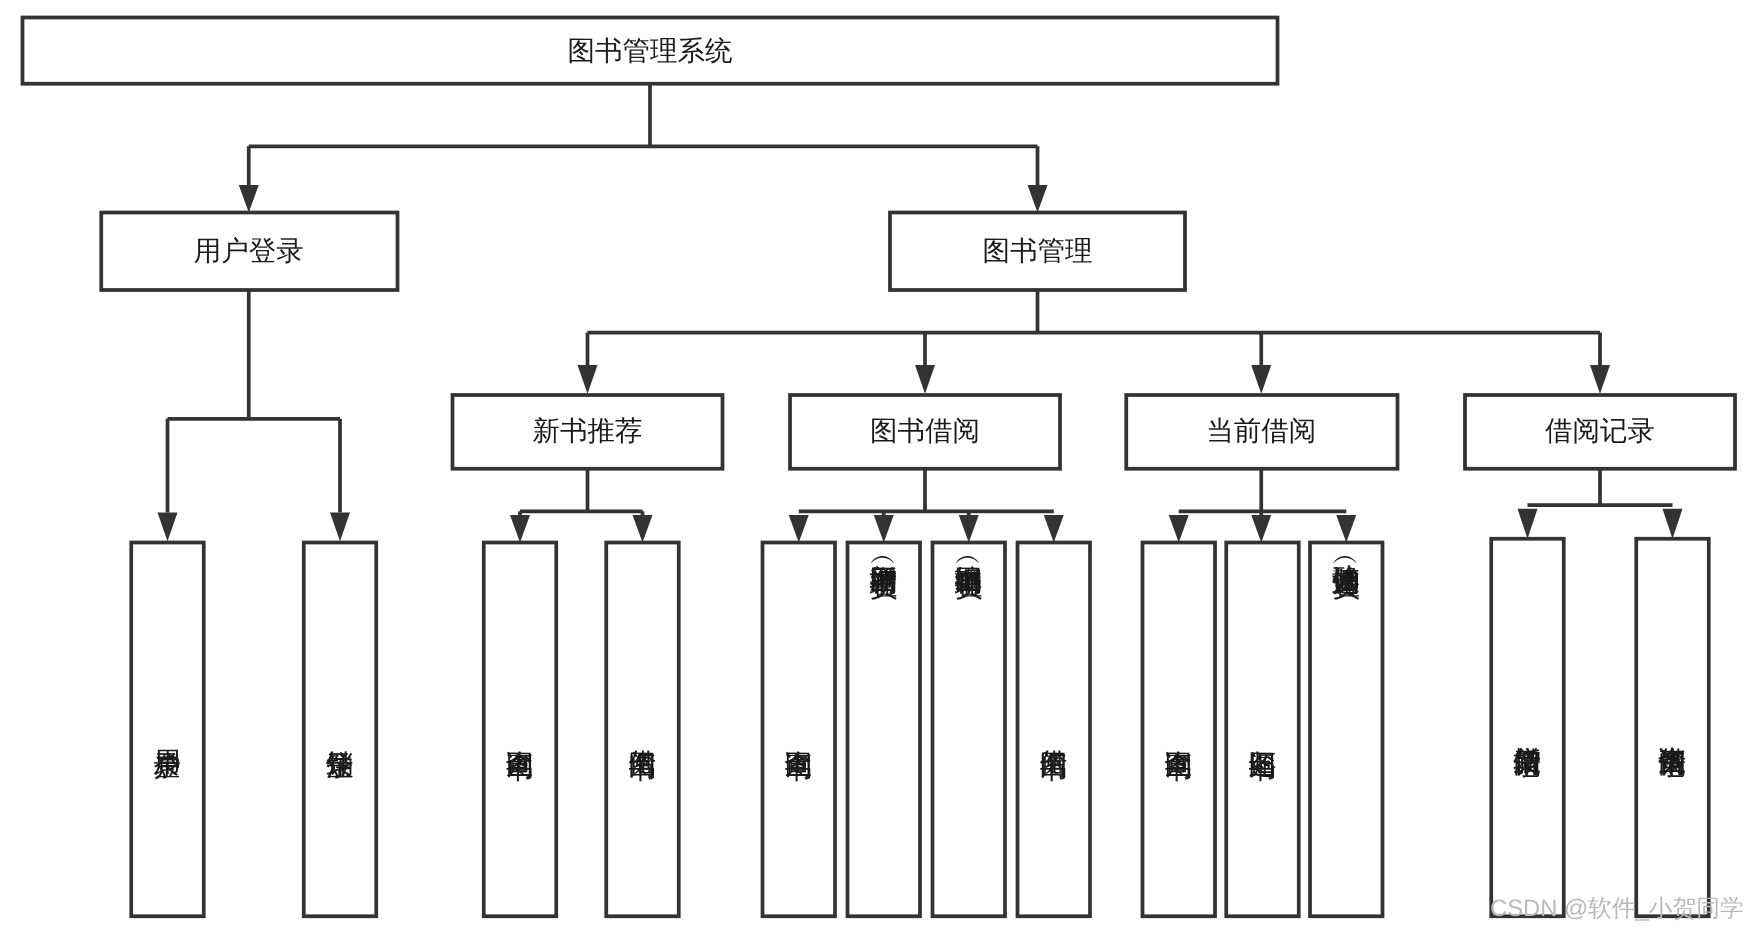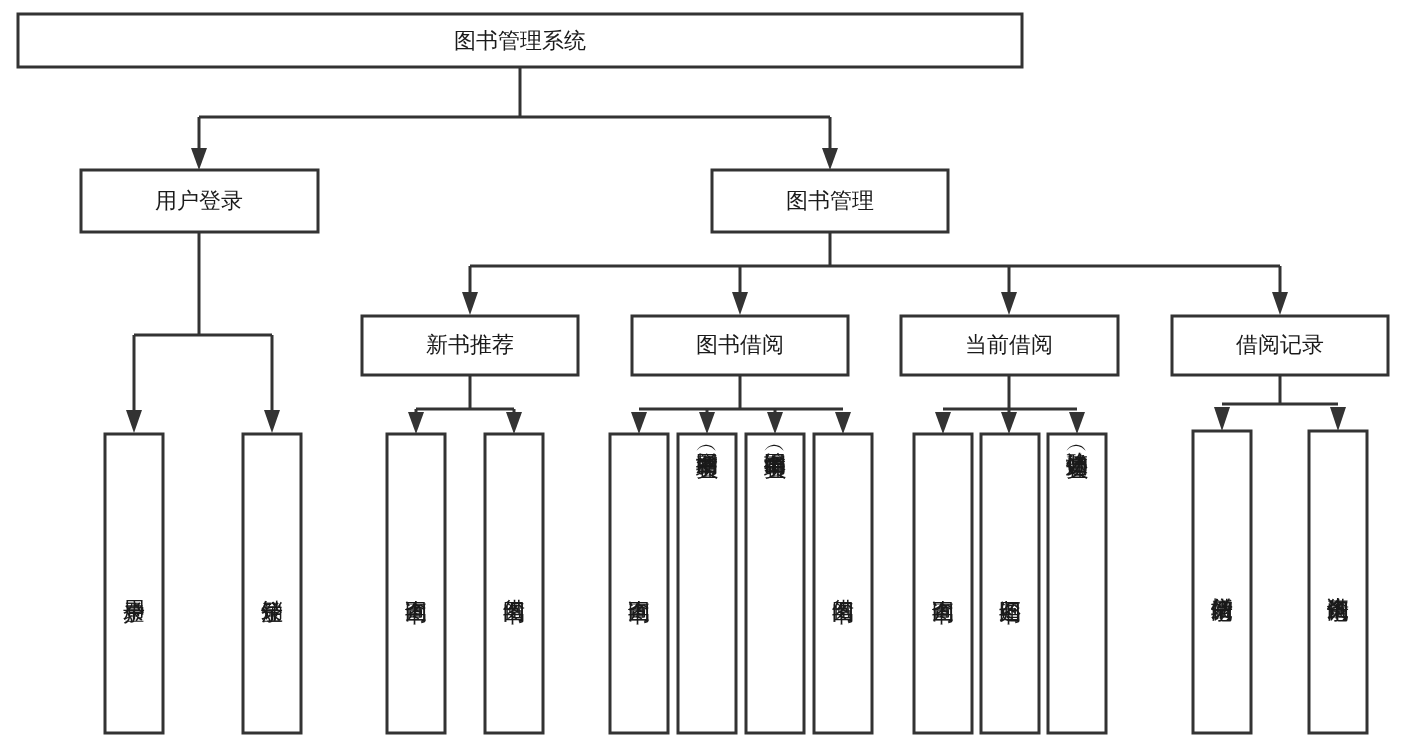--- a/index.html
+++ b/index.html
@@ -250,14 +250,15 @@
     <span class="vlabel">确认归还（管理员）</span>
   </div>
 
   <div class="vlabel-wrap" style="left:1193px; top:431px; width:58px; height:302px;">
     <span class="vlabel">新增借阅记录</span>
   </div>
   <div class="vlabel-wrap" style="left:1309px; top:431px; width:58px; height:302px;">
     <span class="vlabel">查询借阅记录</span>
   </div>
 
+  <div class="watermark">CSDN @软件_小贺同学</div>
 
 </div>
 
 </body></html>

